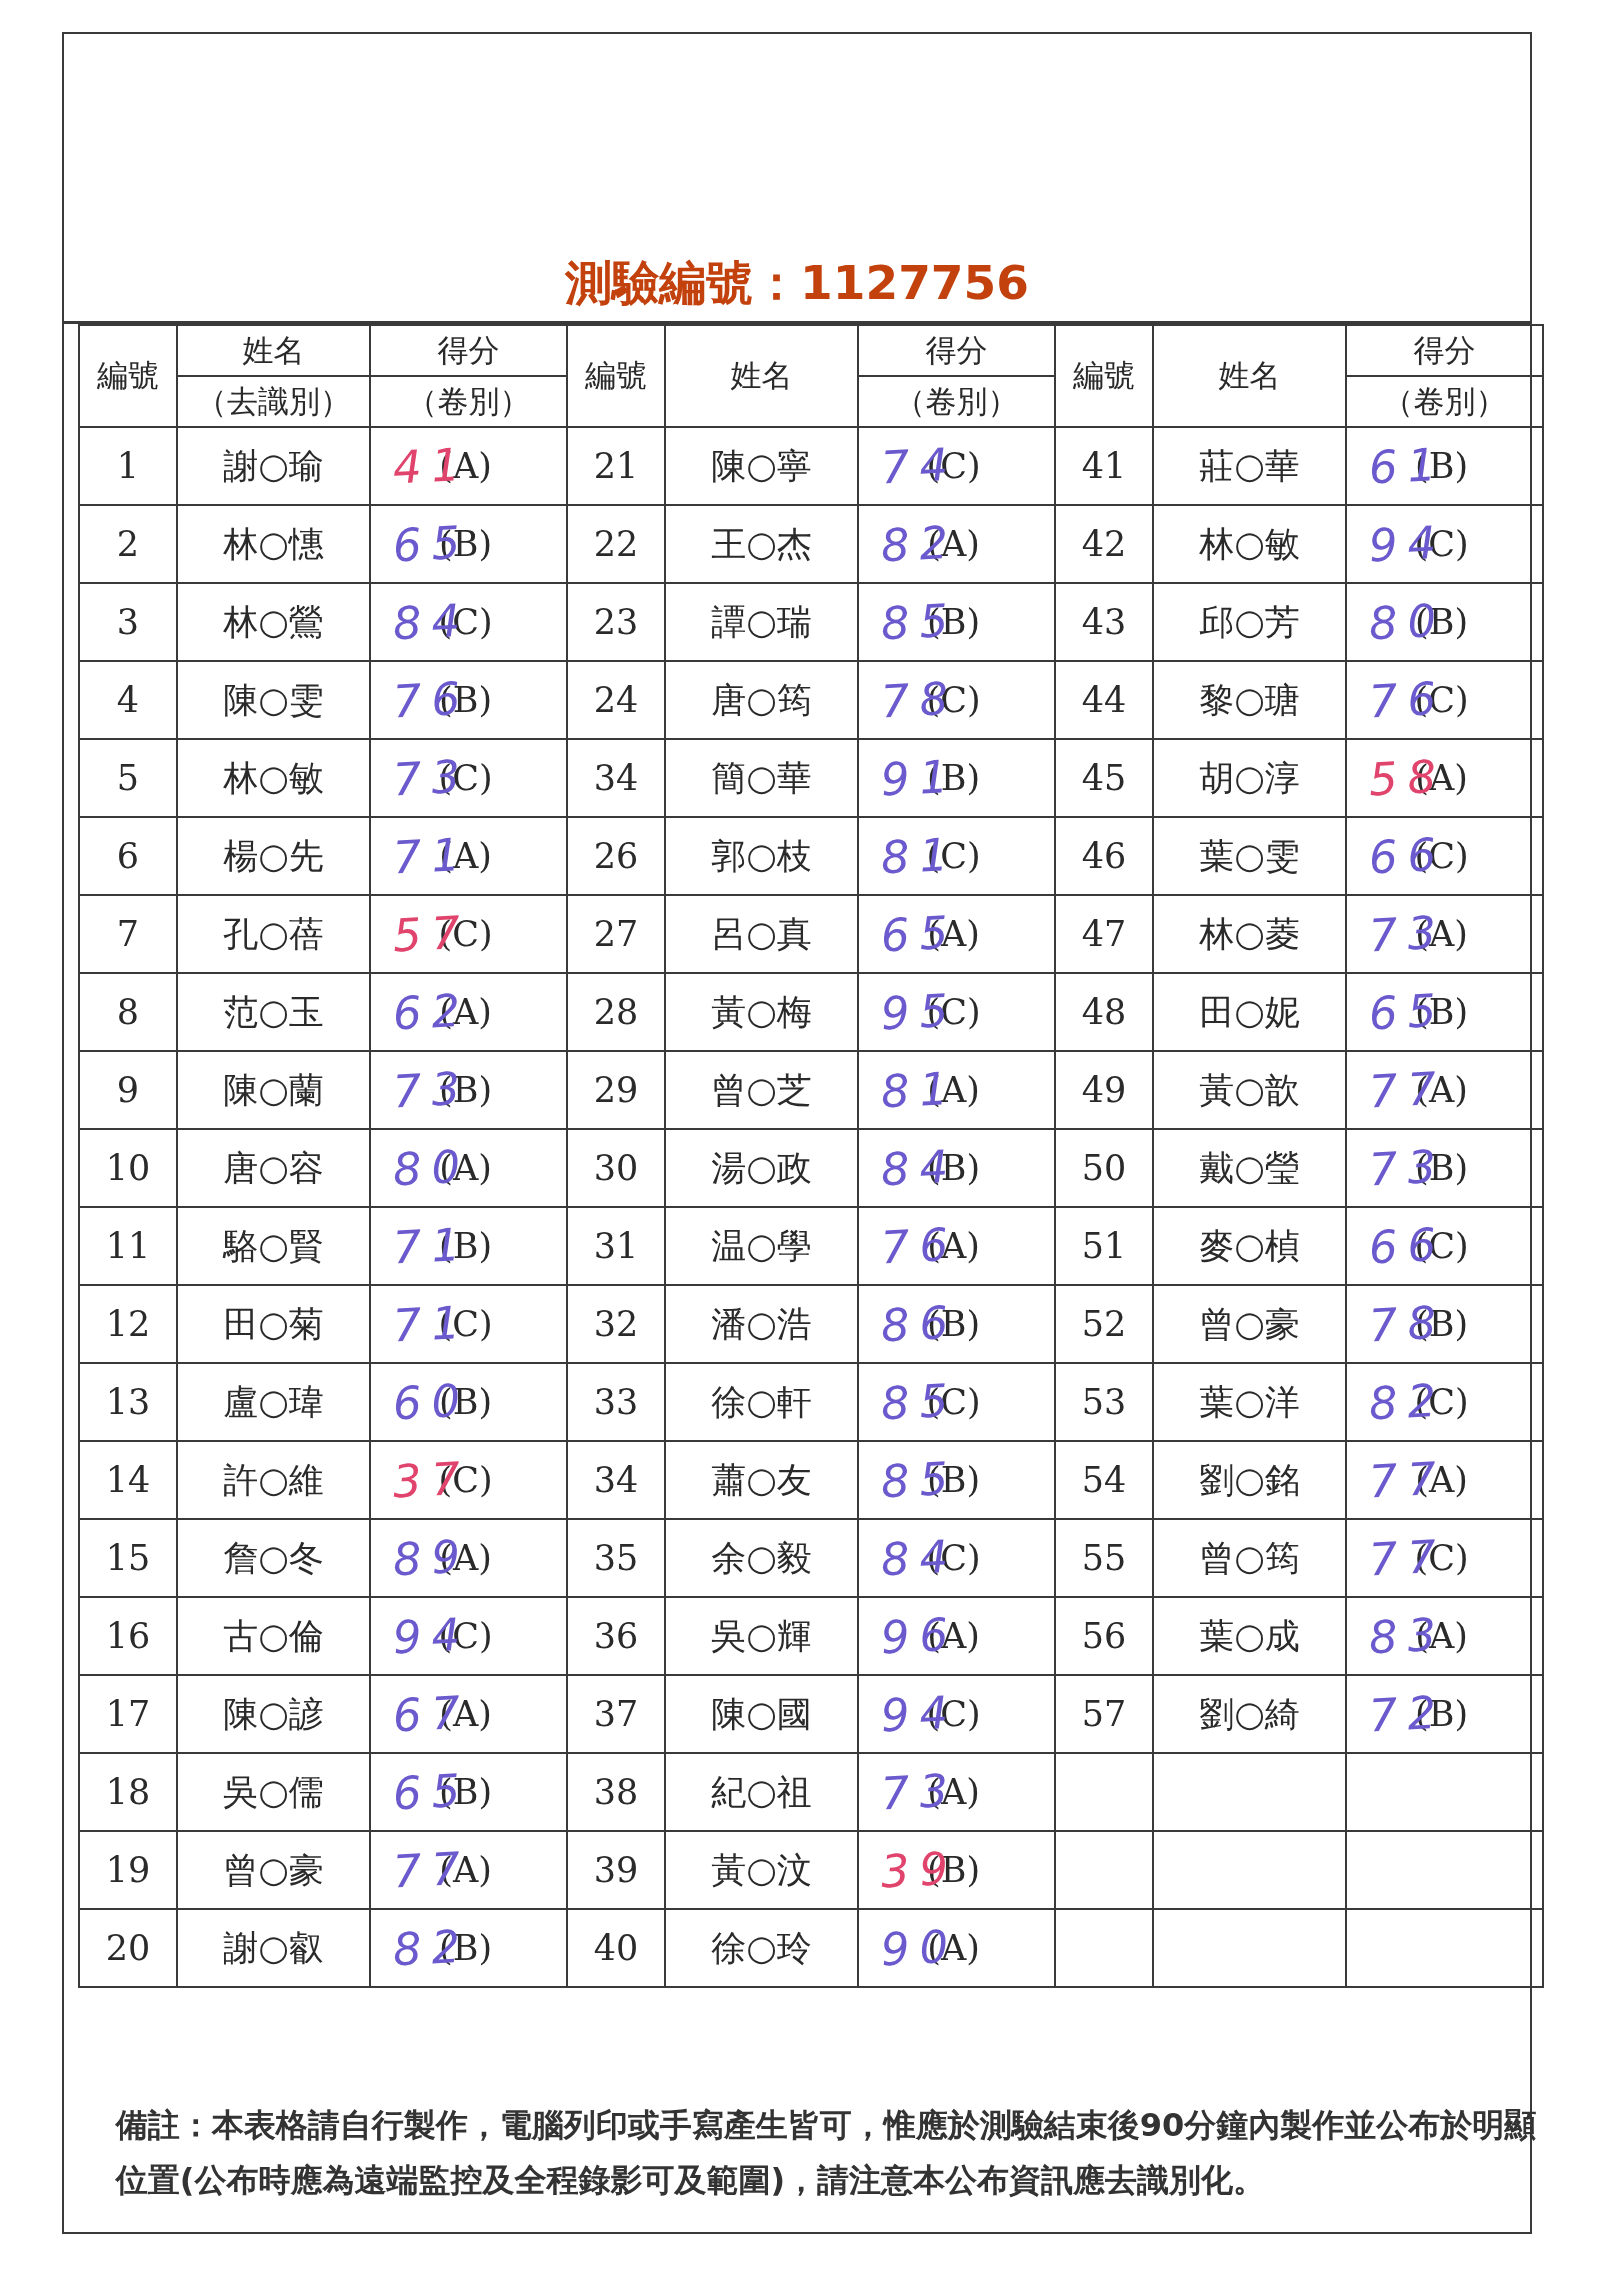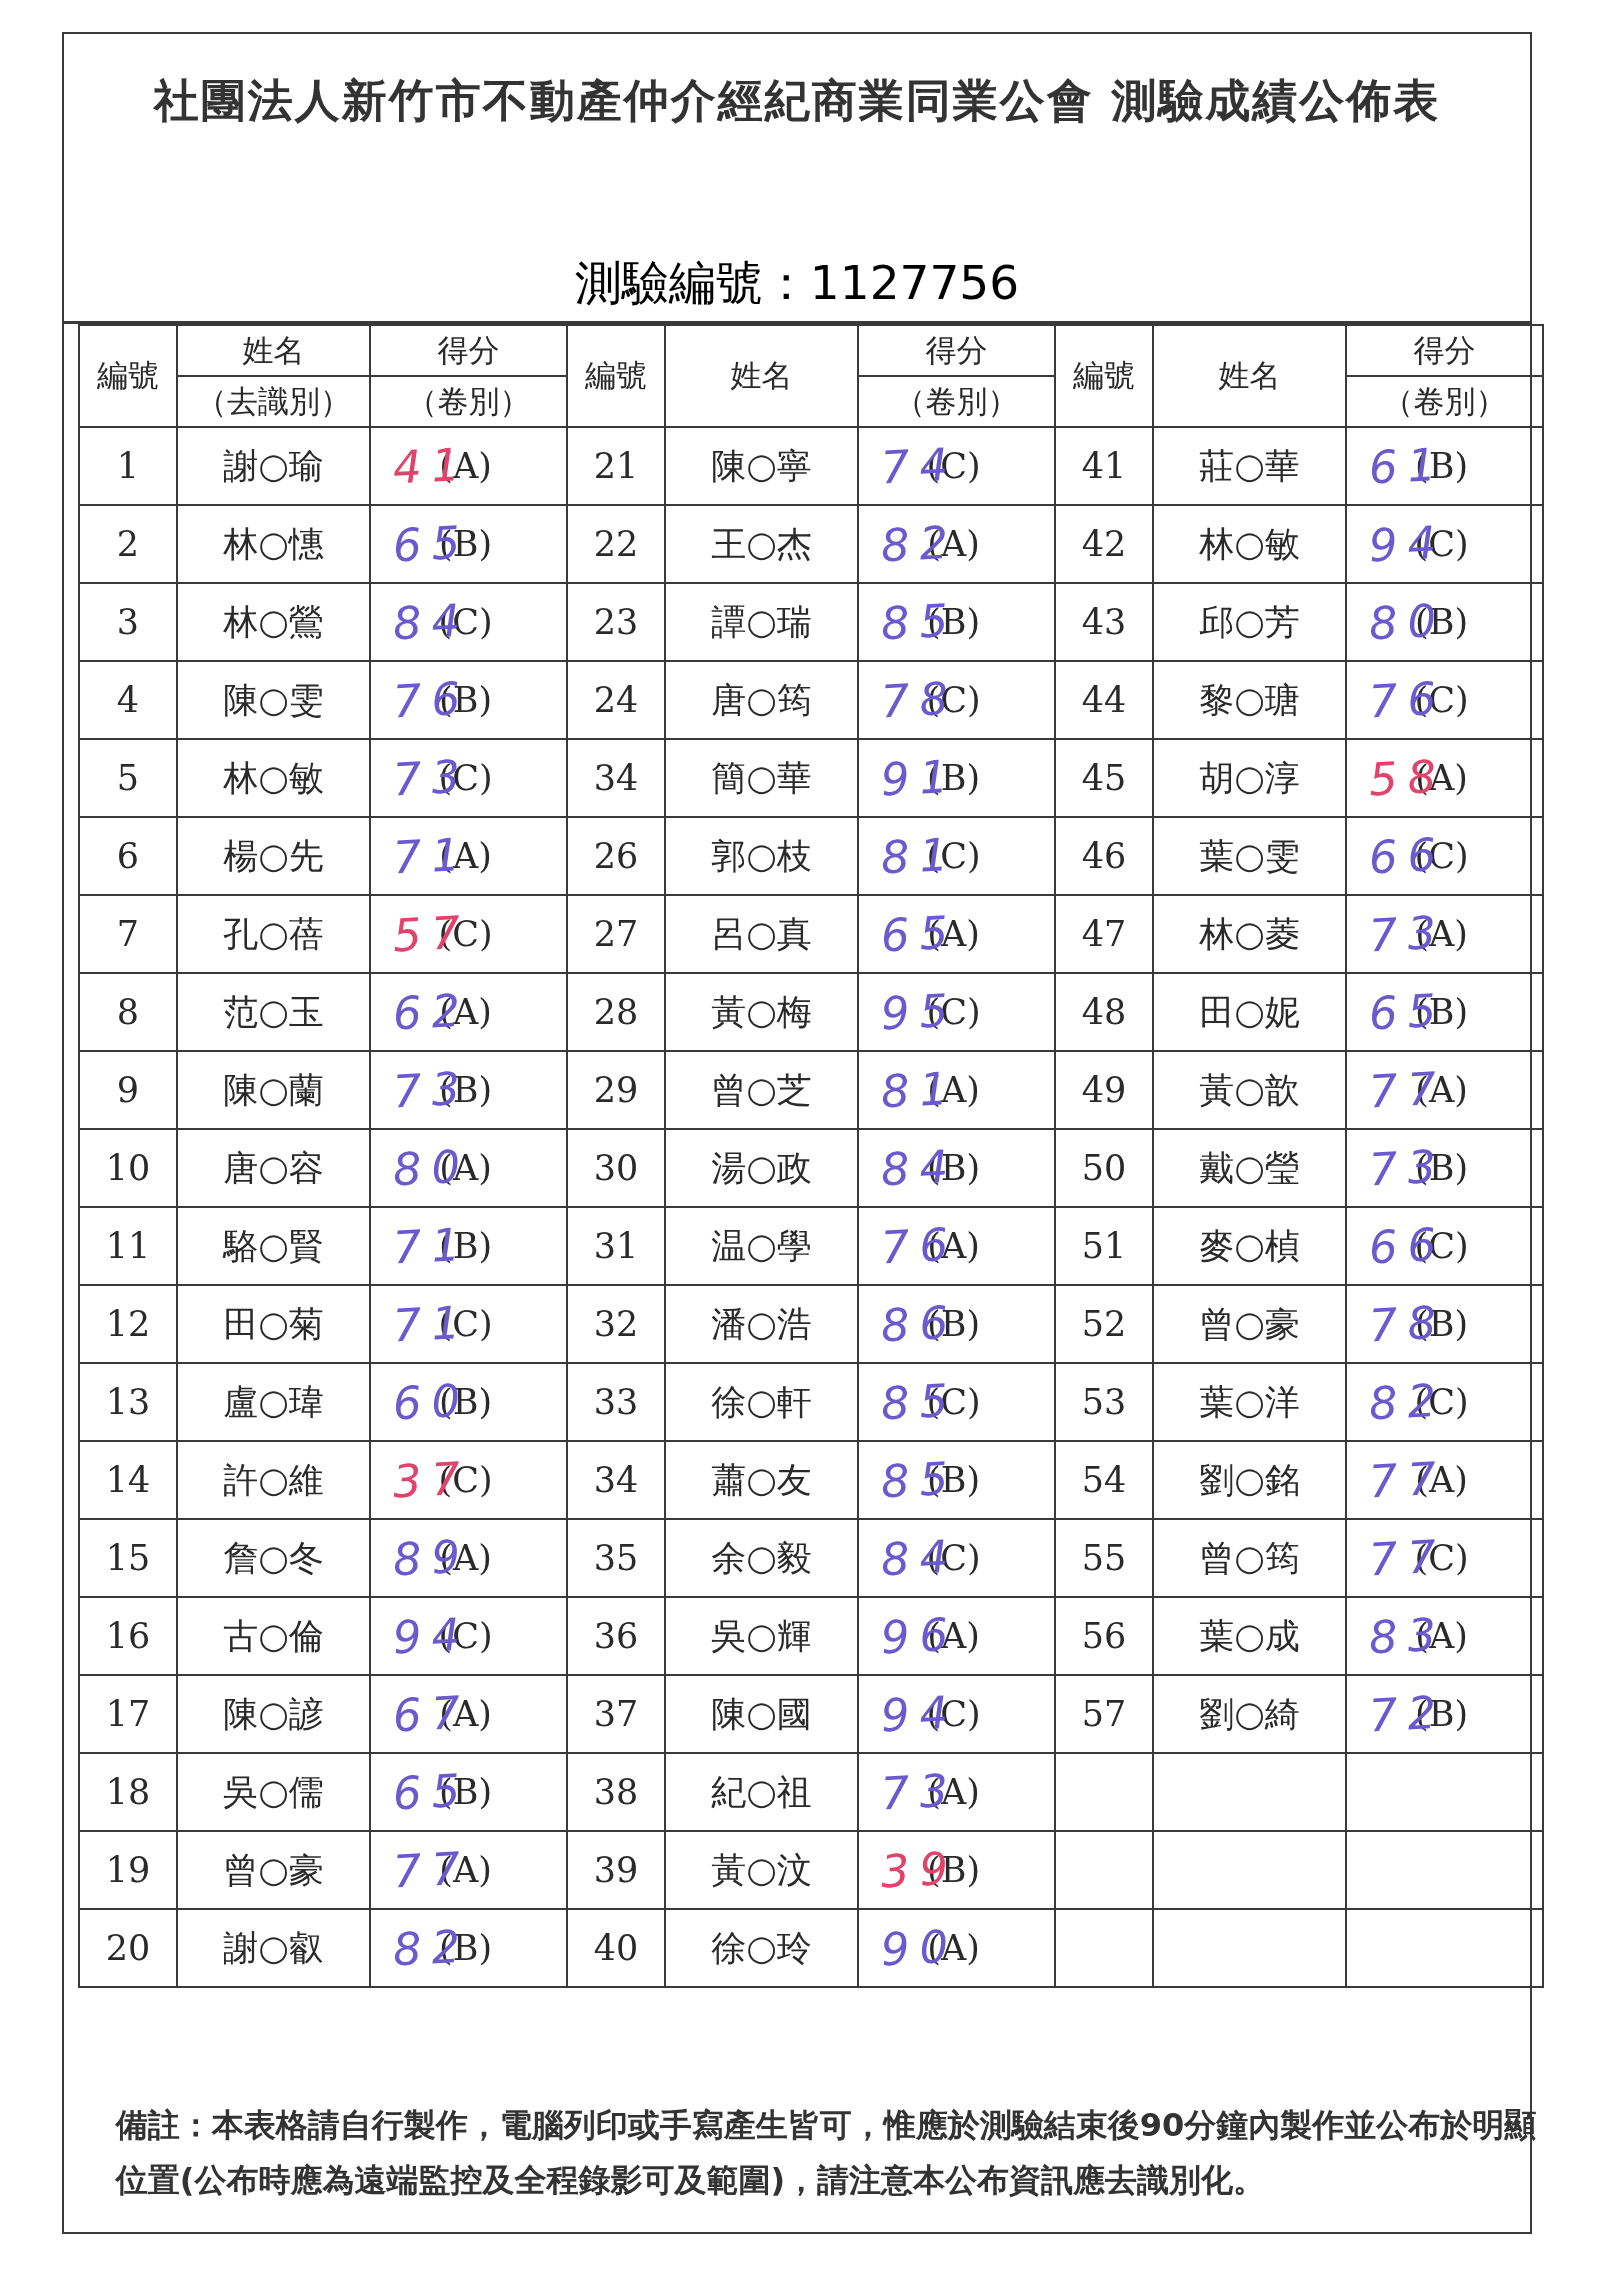--- a/index.html
+++ b/index.html
@@ -1,39 +1,38 @@
 <!DOCTYPE html>
 <html><head>
 <meta charset="utf-8">
 <style>
   html, body { margin:0; padding:0; background:#ffffff; }
   body { width:1621px; height:2294px; position:relative; font-family:"DejaVu Serif","Liberation Serif",serif; color:#2a2a2a; overflow:hidden; }
   .frame { position:absolute; left:62px; top:32px; width:1470px; height:2202px; border:2.9px solid #3a3a3a; box-sizing:border-box; }
   .title-box { position:absolute; left:0; top:0; width:100%; height:290px; border-bottom:3.9px solid #3a3a3a; box-sizing:border-box; text-align:center; }
   .title { position:absolute; top:37px; left:0; width:100%; font-size:45px; letter-spacing:2px; font-family:"DejaVu Sans","Liberation Sans",sans-serif; font-weight:bold; color:#333; }
   .exam-time { position:absolute; top:145px; left:0; width:100%; font-size:47px; font-family:"DejaVu Sans","Liberation Sans",sans-serif; font-weight:bold; color:#333; }
-  .exam-no { position:absolute; top:218px; left:0; width:100%; font-size:47px; font-family:"DejaVu Sans","Liberation Sans",sans-serif; font-weight:normal; color:#000000; }
+  .exam-no { position:absolute; top:218px; left:0; width:100%; font-size:47px; font-family:"DejaVu Sans","Liberation Sans",sans-serif; font-weight:bold; color:#c2410c; }
   table.grid { position:absolute; left:14px; top:290px; width:1464px; border-collapse:collapse; table-layout:fixed; }
   table.grid td, table.grid th { border:2.9px solid #3a3a3a; padding:0; text-align:center; vertical-align:middle; font-weight:normal; }
   table.grid th { font-size:31px; height:49px; }
   table.grid td { height:76px; font-size:35px; }
   col.c-no { width:98px; }
   col.c-name { width:193px; }
   col.c-score { width:197px; }
   .score-cell { position:relative; text-align:right; padding-right:5.9px !important; }
   .score-num { position:absolute; left:21.6px; top:50%; transform:translateY(-50%) rotate(-3deg); font-family:"DejaVu Sans","Liberation Sans",sans-serif; font-size:45px; font-style:italic; font-weight:lighter; letter-spacing:9.8px; }
   .paper { font-size:35px; }
   .note { position:absolute; left:0; top:2058px; width:1464px; padding:5.9px 7.8px; box-sizing:border-box; font-family:"DejaVu Sans","Liberation Sans",sans-serif; font-weight:bold; font-size:32px; line-height:55px; color:#333;margin-left:44px; }
 </style>
 </head>
 <body>
 
 <div class="frame">
   <div class="title-box">
-    <div class="title">社團法人新竹市不動產仲介經紀商業同業公會 測驗成績公佈表</div>
     <div class="exam-no">測驗編號：1127756</div>
   </div>
 
   <table class="grid">
     <colgroup>
       <col class="c-no">
         <col class="c-name">
         <col class="c-score">
       <col class="c-no">
         <col class="c-name">

